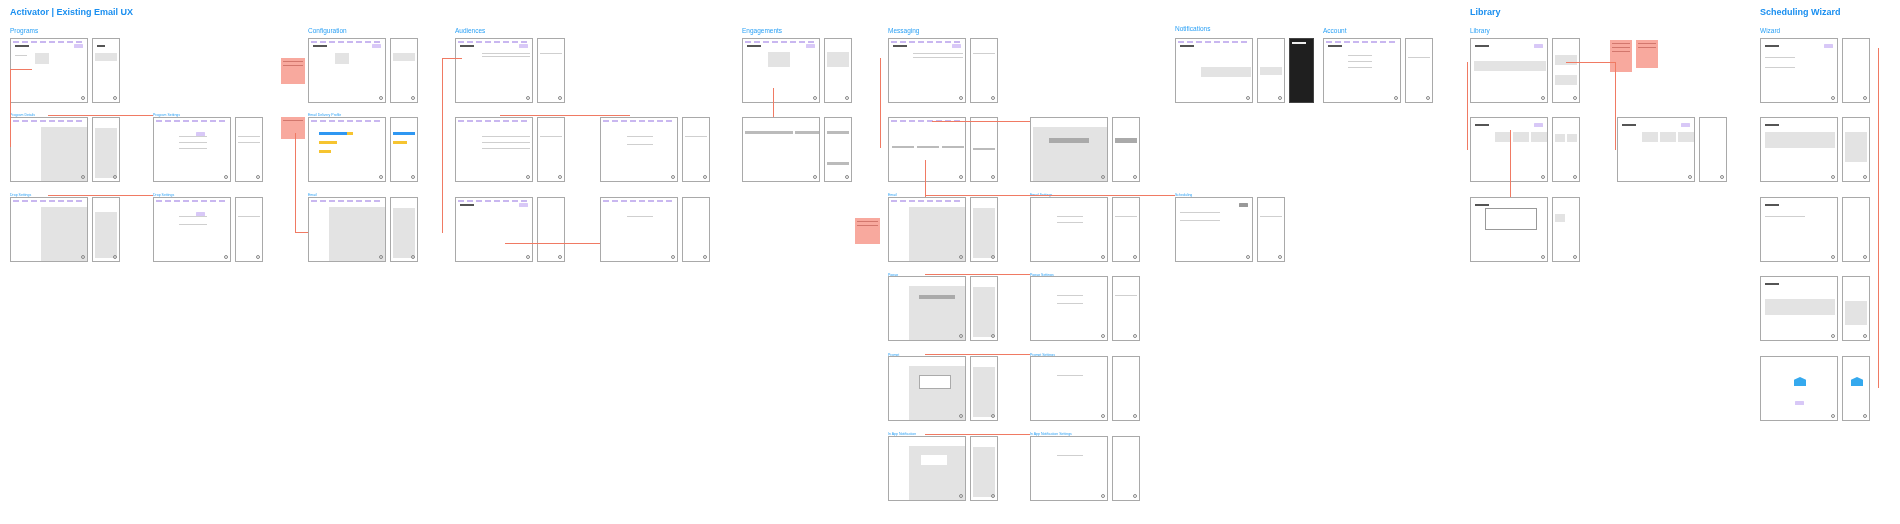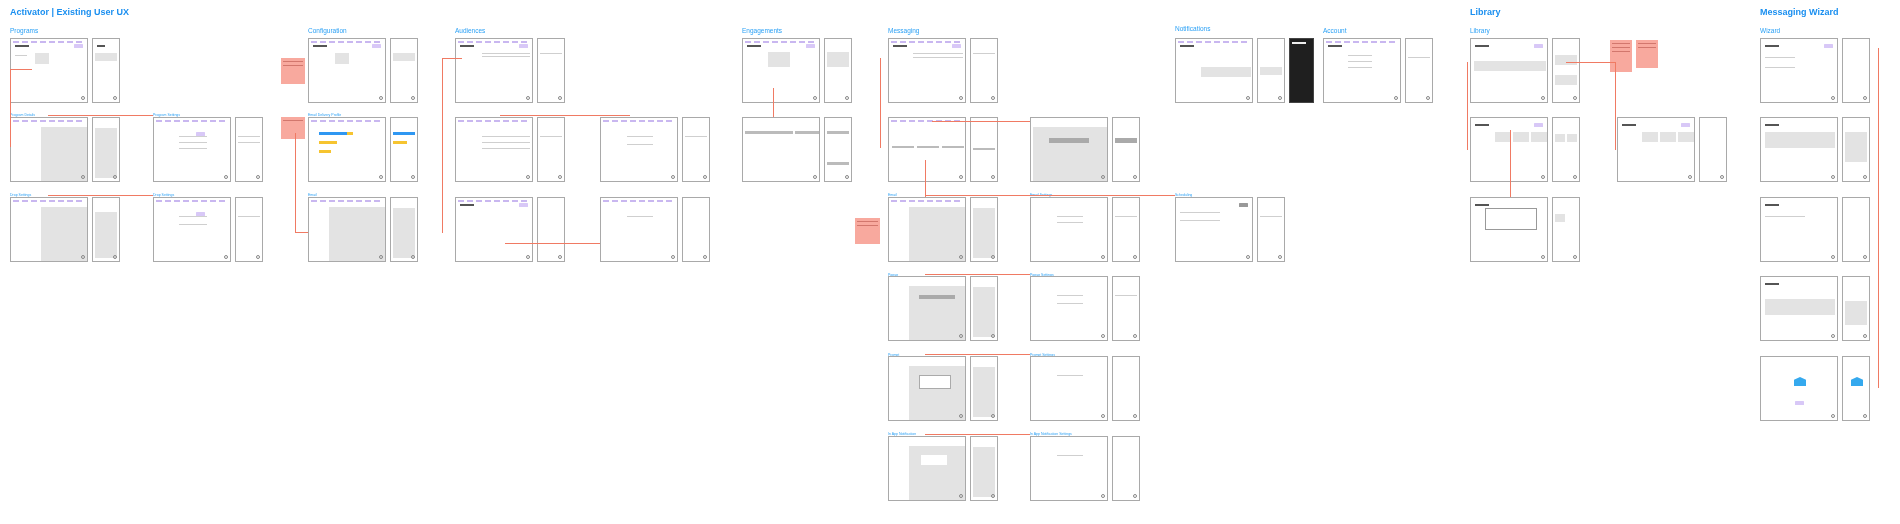--- a/index.html
+++ b/index.html
@@ -19,32 +19,32 @@
   .note{position:absolute;background:#f8a99e;}
   .note i{display:block;margin:3px 2px 0 2px;height:0.8px;background:#b9574c;opacity:.6;}
   .arrow{position:absolute;background:#f07a63;}
   .tag-y{position:absolute;background:#f6c430;height:3px;}
   .tag-b{position:absolute;background:#2f97f2;height:3px;}
   .envelope{position:absolute;width:12px;height:9px;background:#35a9ee;clip-path:polygon(0 30%,50% 0,100% 30%,100% 100%,0 100%);}
 </style>
 </head>
 <body>
 
-<div class="h1" style="left:10px;top:7px;">Activator | Existing User UX</div>
+<div class="h1" style="left:10px;top:7px;">Activator | Existing Email UX</div>
 
 <div class="h2" style="left:10px;top:27px;">Programs</div>
 <div class="h2" style="left:308px;top:27px;">Configuration</div>
 <div class="h2" style="left:455px;top:27px;">Audiences</div>
 <div class="h2" style="left:742px;top:27px;">Engagements</div>
 <div class="h2" style="left:888px;top:27px;">Messaging</div>
 <div class="h2" style="left:1175px;top:25px;">Notifications</div>
 <div class="h2" style="left:1323px;top:27px;">Account</div>
 <div class="h1" style="left:1470px;top:7px;">Library</div>
 <div class="h2" style="left:1470px;top:27px;">Library</div>
-<div class="h1" style="left:1760px;top:7px;">Messaging Wizard</div>
+<div class="h1" style="left:1760px;top:7px;">Scheduling Wizard</div>
 <div class="h2" style="left:1760px;top:27px;">Wizard</div>
 
 <div class="h3" style="left:10px;top:113px;">Program Details</div>
 <div class="h3" style="left:153px;top:113px;">Program Settings</div>
 <div class="h3" style="left:10px;top:193px;">Drop Settings</div>
 <div class="h3" style="left:153px;top:193px;">Drop Settings</div>
 <div class="h3" style="left:308px;top:113px;">Email Delivery Profile</div>
 <div class="h3" style="left:308px;top:193px;">Email</div>
 <div class="h3" style="left:888px;top:193px;">Email</div>
 <div class="h3" style="left:1030px;top:193px;">Email Settings</div>

